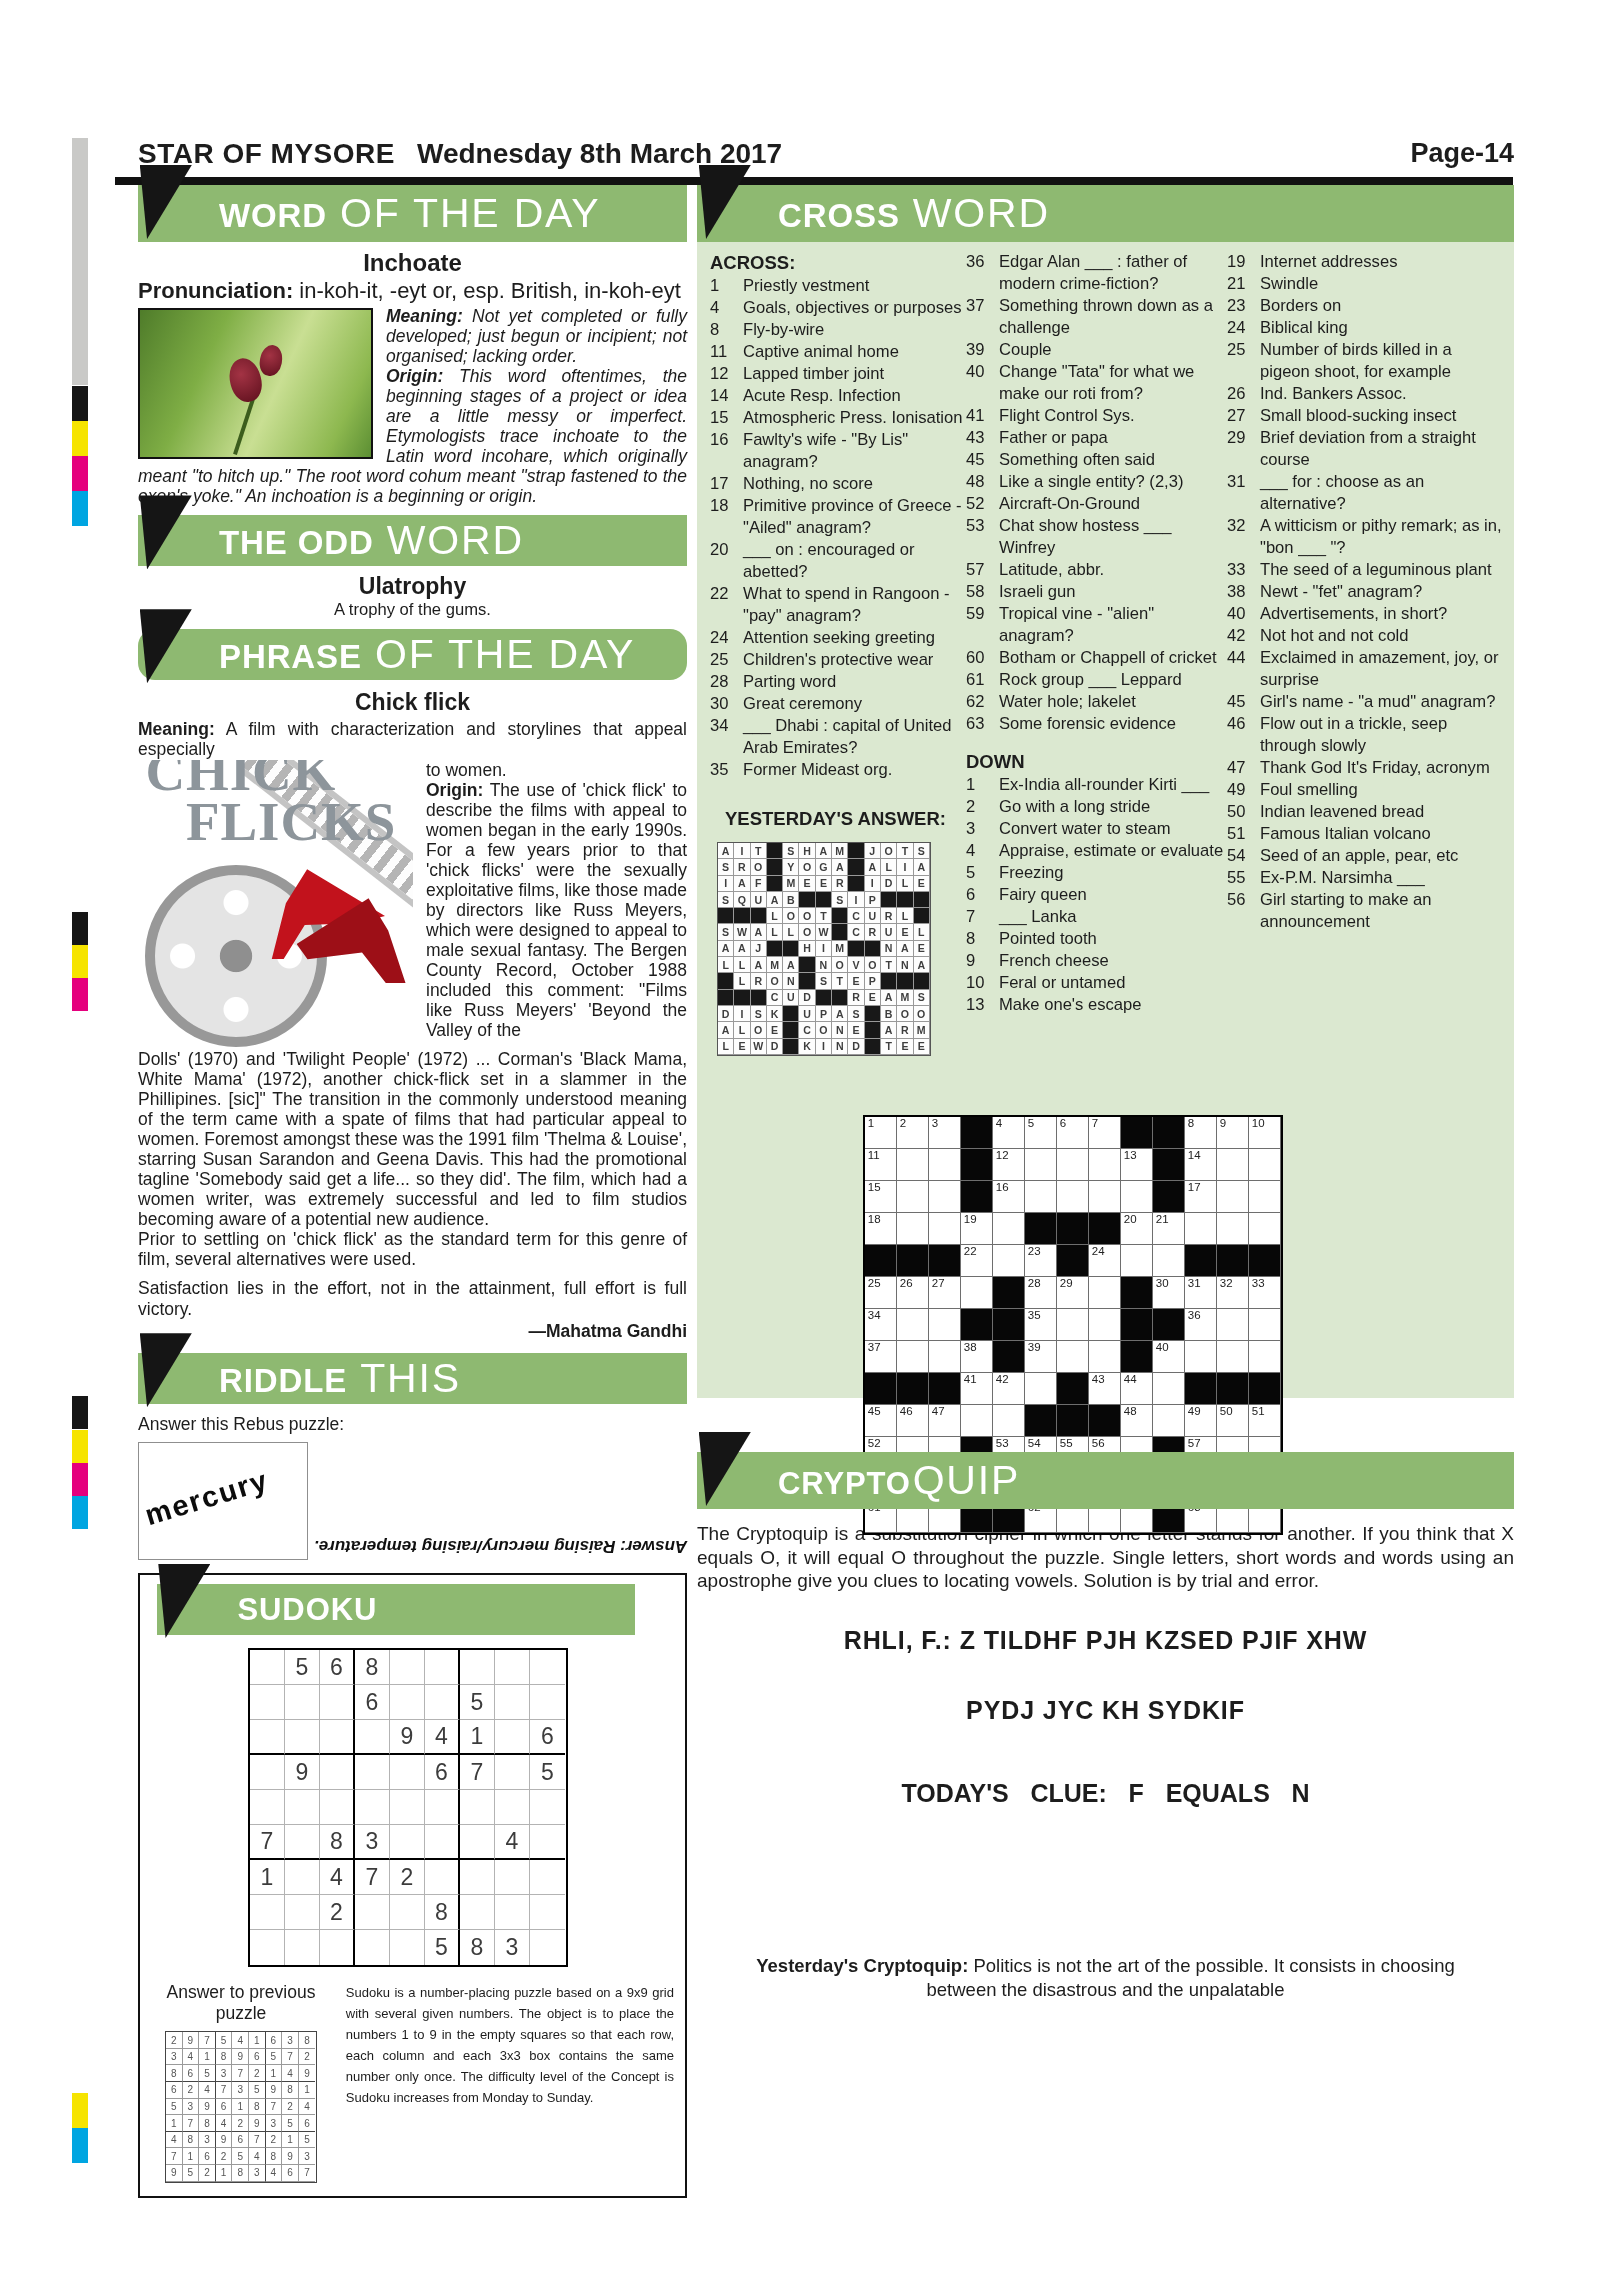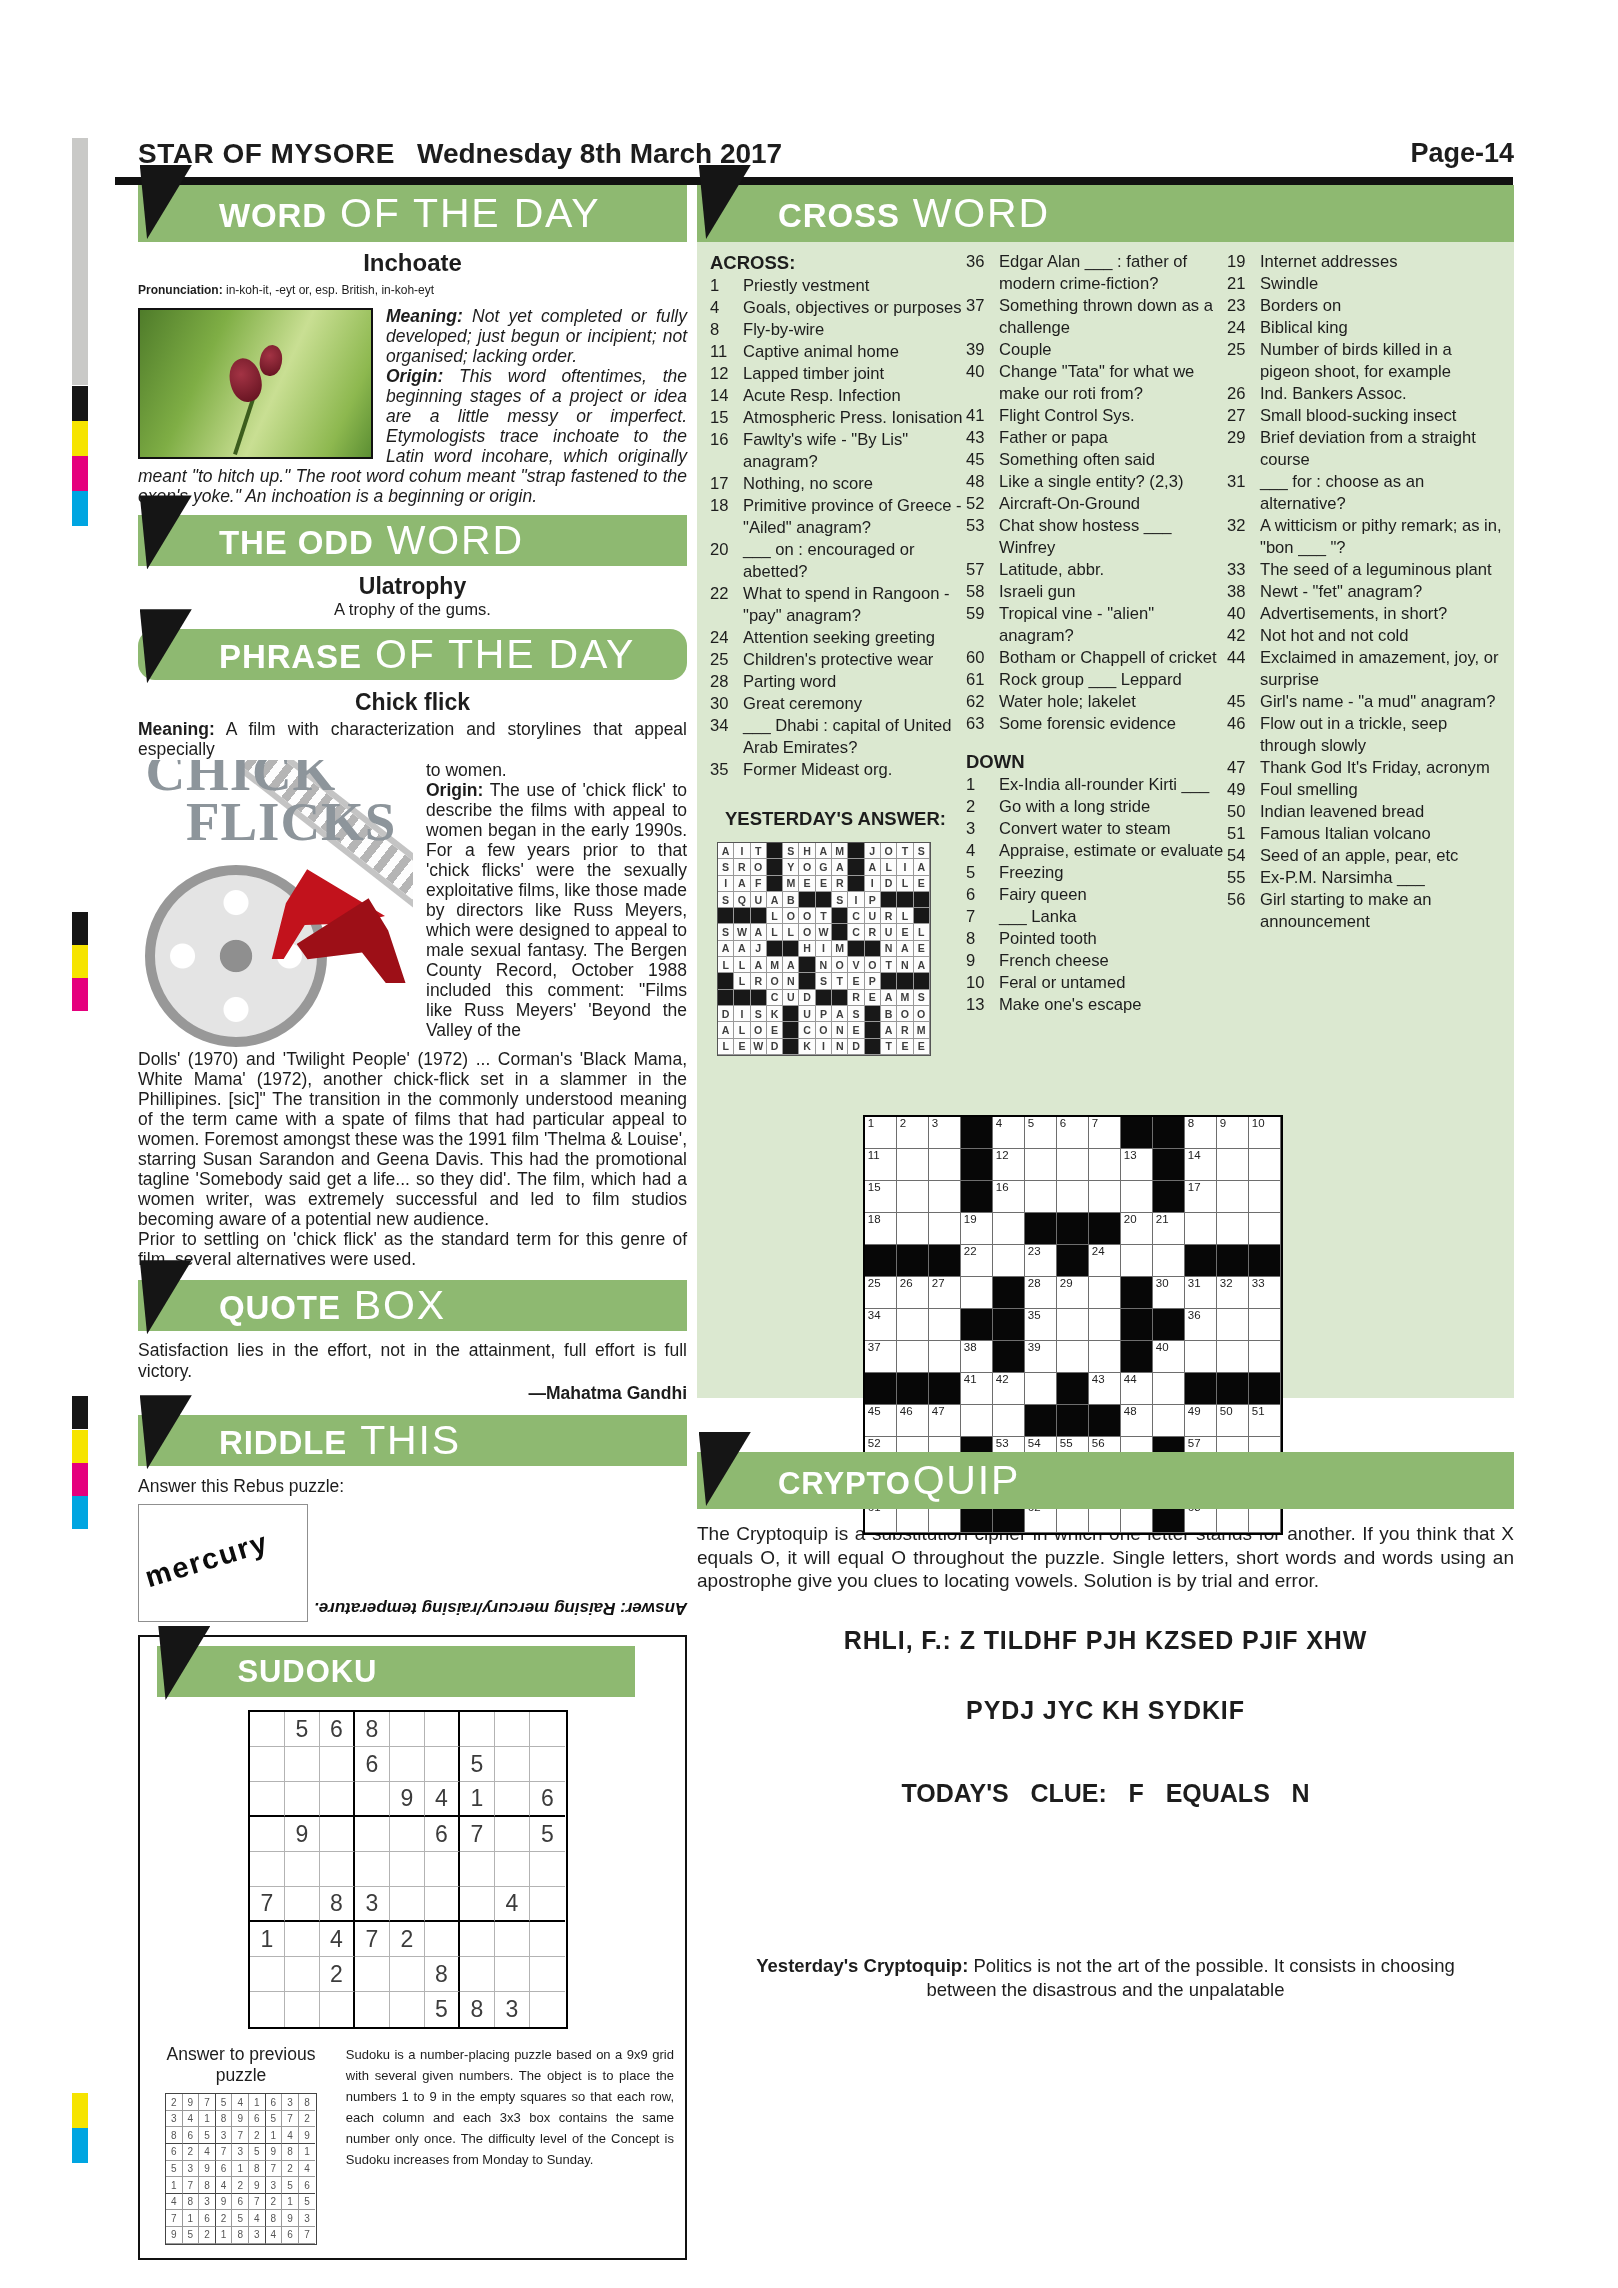--- a/index.html
+++ b/index.html
@@ -37,21 +37,21 @@
   .banner{position:relative;background:var(--banner-green);height:57px;line-height:57px;
           padding-left:81px;color:#fff;white-space:nowrap;}
   .banner .flag{position:absolute;left:1.8px;top:-20px;width:52px;height:74px;background:#151515;
                 clip-path:polygon(0 0,100% 0,14% 100%);}
   .b-bold{font-weight:800;font-size:33px;letter-spacing:0.9px;}
   .b-light{font-weight:400;font-size:41px;margin-left:13px;letter-spacing:1.8px;}
   .banner.small{height:51px;line-height:51px;}
 
   
   .wod-title{margin-top:5.5px;text-align:center;font-size:24px;font-weight:bold;line-height:29.5px;}
-  .wod-pron{margin-top:2.8px;font-size:12px;line-height:21px;}
+  .wod-pron{margin-top:2.8px;font-size:22px;line-height:21px;}
   .lbl{font-weight:bold;}
   .wod-body{margin-top:5.5px;font-size:17.5px;line-height:20px;text-align:justify;}
   .wod-body p{margin:0;font-style:italic;}
   .wod-img{float:left;width:231px;height:147px;border:2.8px solid #111;margin:1.8px 13px 3.7px 0;
            background:linear-gradient(115deg,#4f7c2a 0%,#7fae45 30%,#c9df93 58%,#8db84f 85%,#5c8f33 100%);
            position:relative;overflow:hidden;}
   .bud1,.bud2{position:absolute;border-radius:50% 50% 46% 46%;background:radial-gradient(circle at 40% 35%,#a33344,#5d0f1c);}
   .bud1{width:31px;height:44px;left:90px;top:48px;transform:rotate(-14deg);}
   .bud2{width:22px;height:31px;left:120px;top:35px;transform:rotate(10deg);}
   .stem{position:absolute;width:3.7px;height:65px;background:#3c5d1d;left:103px;top:81px;transform:rotate(18deg);}
@@ -224,24 +224,20 @@
         </div>
         <div class="phrase-side">
           <p>to women.</p>
           <p><span class="lbl">Origin:</span><span> The use of 'chick flick' to describe the films with appeal to women began in the early 1990s. For a few years prior to that 'chick flicks' were the sexually exploitative films, like those made by directors like Russ Meyers, which were designed to appeal to male sexual fantasy. The Bergen County Record, October 1988 included this comment: "Films like Russ Meyers' 'Beyond the Valley of the</span></p>
         </div>
       </div>
       <p class="phrase-below">Dolls' (1970) and 'Twilight People' (1972) ... Corman's 'Black Mama, White Mama' (1972), another chick-flick set in a slammer in the Phillipines. [sic]" The transition in the commonly understood meaning of the term came with a spate of films that had particular appeal to women. Foremost amongst these was the 1991 film 'Thelma &amp; Louise', starring Susan Sarandon and Geena Davis. This had the promotional tagline 'Somebody said get a life... so they did'. The film, which had a women writer, was extremely successful and led to film studios becoming aware of a potential new audience.</p>
       <p>Prior to settling on 'chick flick' as the standard term for this genre of film, several alternatives were used.</p>
     </div>
 
-    <div class="banner small quote-banner">
-      <div class="flag"></div>
-      <span class="b-bold">QUOTE</span><span class="b-light">BOX</span>
-    </div>
     <div class="quote-text">Satisfaction lies in the effort, not in the attainment, full effort is full victory.</div>
     <div class="quote-author">—Mahatma Gandhi</div>
 
     <div class="banner small riddle-banner">
       <div class="flag"></div>
       <span class="b-bold">RIDDLE</span><span class="b-light">THIS</span>
     </div>
     <div class="riddle-prompt">Answer this Rebus puzzle:</div>
     <div class="riddle-row">
       <div class="rebus-box">

